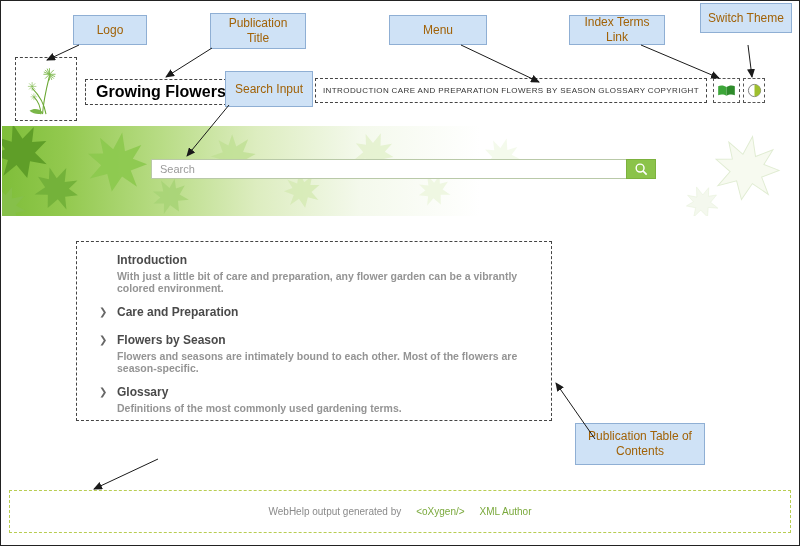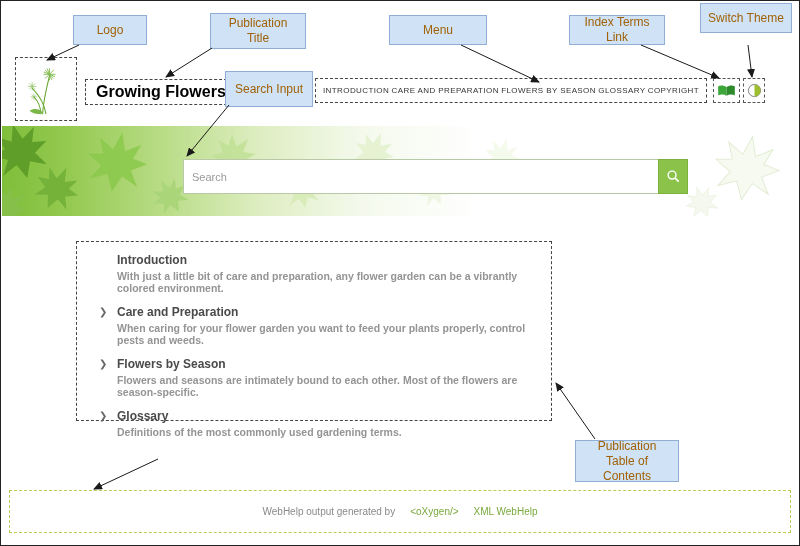--- a/index.html
+++ b/index.html
@@ -16,21 +16,21 @@
     display:flex; align-items:center; justify-content:center; text-align:center;
     font-size:12px; color:#a16207; line-height:1.25; padding:2px 6px; z-index:15;
   }
   #c-logo    { left:72px;  top:14px;  width:74px;  height:30px; }
   #c-pubtitle{ left:209px; top:12px;  width:96px;  height:36px;text-align:center; }
   #c-menu    { left:388px; top:14px;  width:98px;  height:30px; }
   #c-index   { left:568px; top:14px;  width:96px; height:30px; }
   #c-theme   { left:699px; top:2px;  width:92px;  height:30px; }
   #c-search  { left:224px; top:70px;  width:88px;  height:36px; }
   #c-footer  { left:154px; top:431px; width:92px;  height:28px; }
-  #c-toc     { left:574px; top:439px; width:104px; height:42px; }
+  #c-toc     { left:574px; top:422px; width:130px; height:42px; }
 
   
   .logo-box {
     position:absolute; left:14px; top:56px; width:62px; height:64px;
     border:1px dashed #444; display:flex; align-items:center; justify-content:center;
     cursor:pointer; background:#fff;
   }
   .pub-title {
     position:absolute; left:84px; top:78px; border:1px dashed #444;
     padding:3px 10px; font-size:16px; font-weight:bold; color:#000; cursor:pointer;
@@ -55,22 +55,22 @@
 
   
   .banner {
     position:absolute; left:1px; top:125px; width:797px; height:90px;
     background:linear-gradient(90deg,#7fbe3a 0%, #93c94f 8%, #b8dc85 20%,
       #ddedc0 32%, #f4f9ec 45%, #ffffff 60%, #ffffff 100%);
   }
   .banner svg { position:absolute; left:0; top:0; }
 
   .searchbar {
-    position:absolute; left:150px; top:158px; width:505px; height:35px;
-    display:flex; z-index:5; background:#fff;margin-left:32px;
+    position:absolute; left:150px; top:158px; width:505px; height:20px;
+    display:flex; z-index:5; background:#fff;
   }
   .searchbar input {
     flex:1; border:1px solid #b9c9a8; border-right:none; font-size:11px;
     padding:0 8px; outline:none; color:#333;
     font-family:"Liberation Sans", sans-serif;
   }
   .searchbar input::placeholder { color:#9a9a9a; }
   .searchbar button {
     width:30px; background:#8bc34a; border:1px solid #7cb13e;
     display:flex; align-items:center; justify-content:center; cursor:pointer;
@@ -195,21 +195,20 @@
       <span class="chev empty"></span>
       <div>
         <a class="toc-title">Introduction</a>
         <div class="toc-desc">With just a little bit of care and preparation, any flower garden can be a vibrantly colored environment.</div>
       </div>
     </div>
     <div class="toc-item">
       <span class="chev">❯</span>
       <div>
         <a class="toc-title">Care and Preparation</a>
-        <div class="toc-desc">When caring for your flower garden you want to feed your plants properly, control pests and weeds.</div>
       </div>
     </div>
     <div class="toc-item">
       <span class="chev">❯</span>
       <div>
         <a class="toc-title">Flowers by Season</a>
         <div class="toc-desc">Flowers and seasons are intimately bound to each other. Most of the flowers are season-specific.</div>
       </div>
     </div>
     <div class="toc-item">
@@ -217,21 +216,21 @@
       <div>
         <a class="toc-title">Glossary</a>
         <div class="toc-desc">Definitions of the most commonly used gardening terms.</div>
       </div>
     </div>
   </main>
 
   <footer class="footer">
     <span>WebHelp output generated by</span>
     <a class="green">&lt;oXygen/&gt;</a>
-    <span class="green">XML WebHelp</span>
+    <span class="green">XML Author</span>
   </footer>
 
   <svg class="overlay">
     <defs>
       <marker id="ah" markerWidth="10" markerHeight="8" refX="8" refY="4" orient="auto">
         <path d="M0,0 L9,4 L0,8 Z" fill="#1a1a1a"></path>
       </marker>
     </defs>
     <line x1="78" y1="44" x2="46" y2="59" marker-end="url(#ah)"></line>
     <line x1="211" y1="47" x2="165" y2="76" marker-end="url(#ah)"></line>

